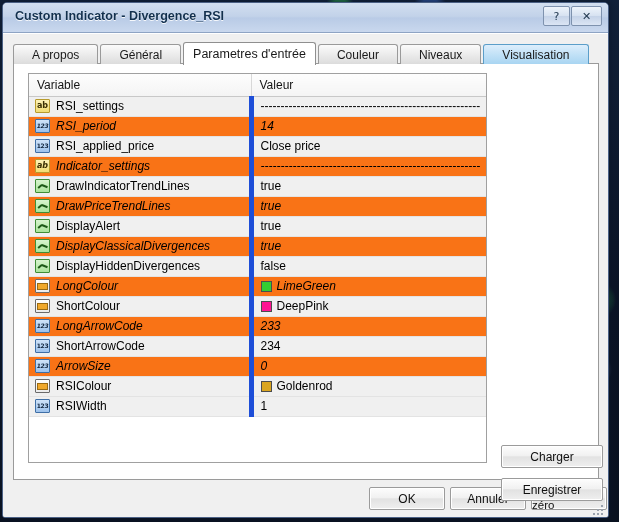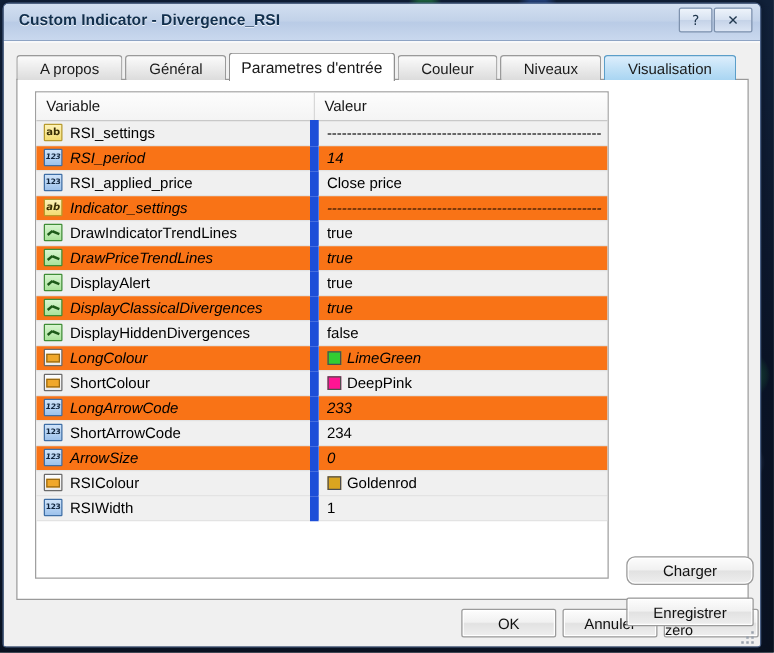--- a/index.html
+++ b/index.html
@@ -149,21 +149,21 @@
     color: #151515;
     background: linear-gradient(180deg,#fdfdfd 0%,#f4f4f4 100%);
     border-bottom: 1px solid #c8c8c8;
     border-right: 1px solid #d8d8d8;
     padding: 0 0 0 8px;
   }
   table.params th:last-child { border-right: none; }
   table.params td {
     height: 20px;
     border-bottom: 1px solid #e3e3e3;
-    border-right: 7px solid #1d4ed8;
+    border-right: 5px solid #1d4ed8;
     padding: 0 0 0 6px;
     vertical-align: middle;
     white-space: nowrap;
     overflow: hidden;
   }
   table.params td:last-child { border-right: none; padding-left: 7px; }
   table.params tr.odd td { background: #f0f0f0; }
   table.params tr.even td { background: #f97316; font-style: italic; }
 
   .varcell { display: flex; align-items: center; gap: 6px; }
@@ -254,21 +254,21 @@
     border-radius: 2px;
     font-family: "Liberation Sans", sans-serif;
     font-size: 12px;
     color: #101010;
     display: flex; align-items: center; justify-content: center;
     cursor: default;
     box-shadow: 0 0 0 1px #ffffff inset;
   }
   #btn-charger {
     position: absolute; left: 487px; top: 381px;
-    width: 102px; height: 23px; border-radius: 7px;
+    width: 102px; height: 23px;
   }
   #btn-enregistrer {
     position: absolute; left: 487px; top: 414px;
     width: 102px; height: 23px;
   }
 
   
   #btn-ok {
     position: absolute; left: 366px; top: 453px;
     width: 76px; height: 23px;

